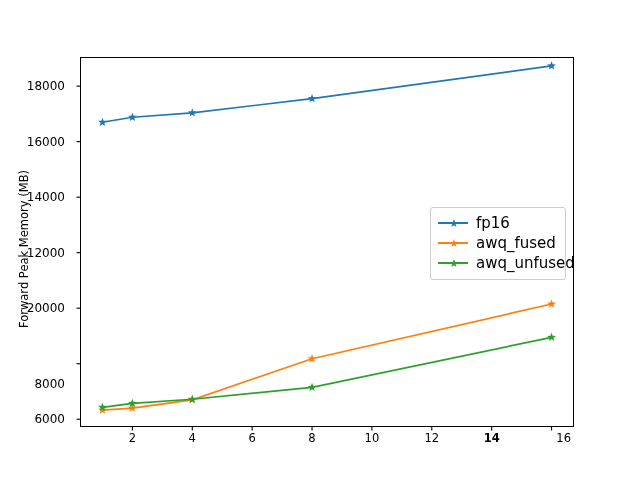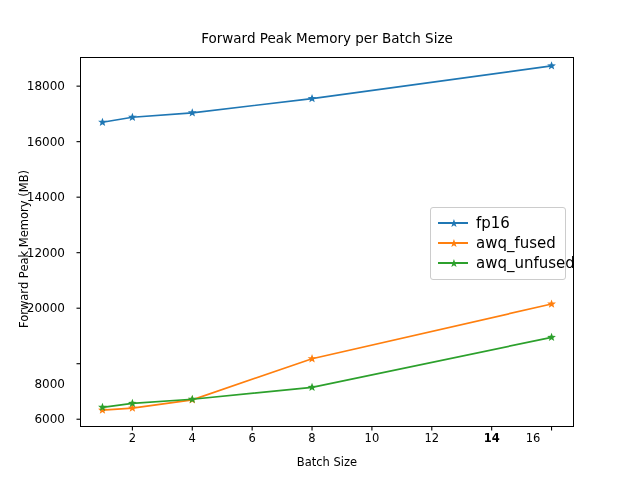--- a/index.html
+++ b/index.html
@@ -38,21 +38,20 @@
   .legend-sample .lline{position:absolute;left:0;top:6px;width:30px;height:1.9px;}
   .legend-sample .lstar{position:absolute;left:11px;top:2.5px;
                         font-size:11px;line-height:9px;}
   .legend-label{font-size:15px;color:#000;padding-left:8px;white-space:nowrap;}
 </style>
 </head>
 <body>
 
 <div id="figure">
 
-  <div id="chart-title">Forward Peak Memory per Batch Size</div>
 
   <div id="plot-area"></div>
 
   <svg id="svg-layer" xmlns="http://www.w3.org/2000/svg">
     <g id="ticks-group">
         <line x1="76.5" x2="80" y1="419.2280570142536" y2="419.2280570142536" stroke="#000" stroke-width="1.1"></line>
         <line x1="76.5" x2="80" y1="363.7141785446362" y2="363.7141785446362" stroke="#000" stroke-width="1.1"></line>
         <line x1="76.5" x2="80" y1="308.20030007501873" y2="308.20030007501873" stroke="#000" stroke-width="1.1"></line>
         <line x1="76.5" x2="80" y1="252.68642160540134" y2="252.68642160540134" stroke="#000" stroke-width="1.1"></line>
         <line x1="76.5" x2="80" y1="197.17254313578397" y2="197.17254313578397" stroke="#000" stroke-width="1.1"></line>
@@ -99,24 +98,23 @@
       <div class="ytick-label" style="top: 86.1448px;">18000</div>
     </div>
   <div id="xtick-labels">
       <div class="xtick-label" style="left: 112.394px;">2</div>
       <div class="xtick-label" style="left: 172.273px;">4</div>
       <div class="xtick-label" style="left: 232.152px;">6</div>
       <div class="xtick-label" style="left: 292.03px;">8</div>
       <div class="xtick-label" style="left: 351.909px;">10</div>
       <div class="xtick-label" style="left: 411.788px;">12</div>
       <div class="xtick-label" style="left: 471.667px; font-weight: bold;">14</div>
-      <div class="xtick-label" style="left: 513px;">16</div>
+      <div class="xtick-label" style="left: 531px; text-align: right;">16</div>
     </div>
 
-  <div id="xlabel">Batch Size</div>
   <div id="ylabel">Forward Peak Memory (MB)</div>
 
   <div id="legend">
     <div class="legend-row">
       <span class="legend-sample">
         <span class="lline" style="background: rgb(31, 119, 180);"></span>
         <span class="lstar" style="color: rgb(31, 119, 180);">★</span>
       </span>
       <span class="legend-label">fp16</span>
     </div>

